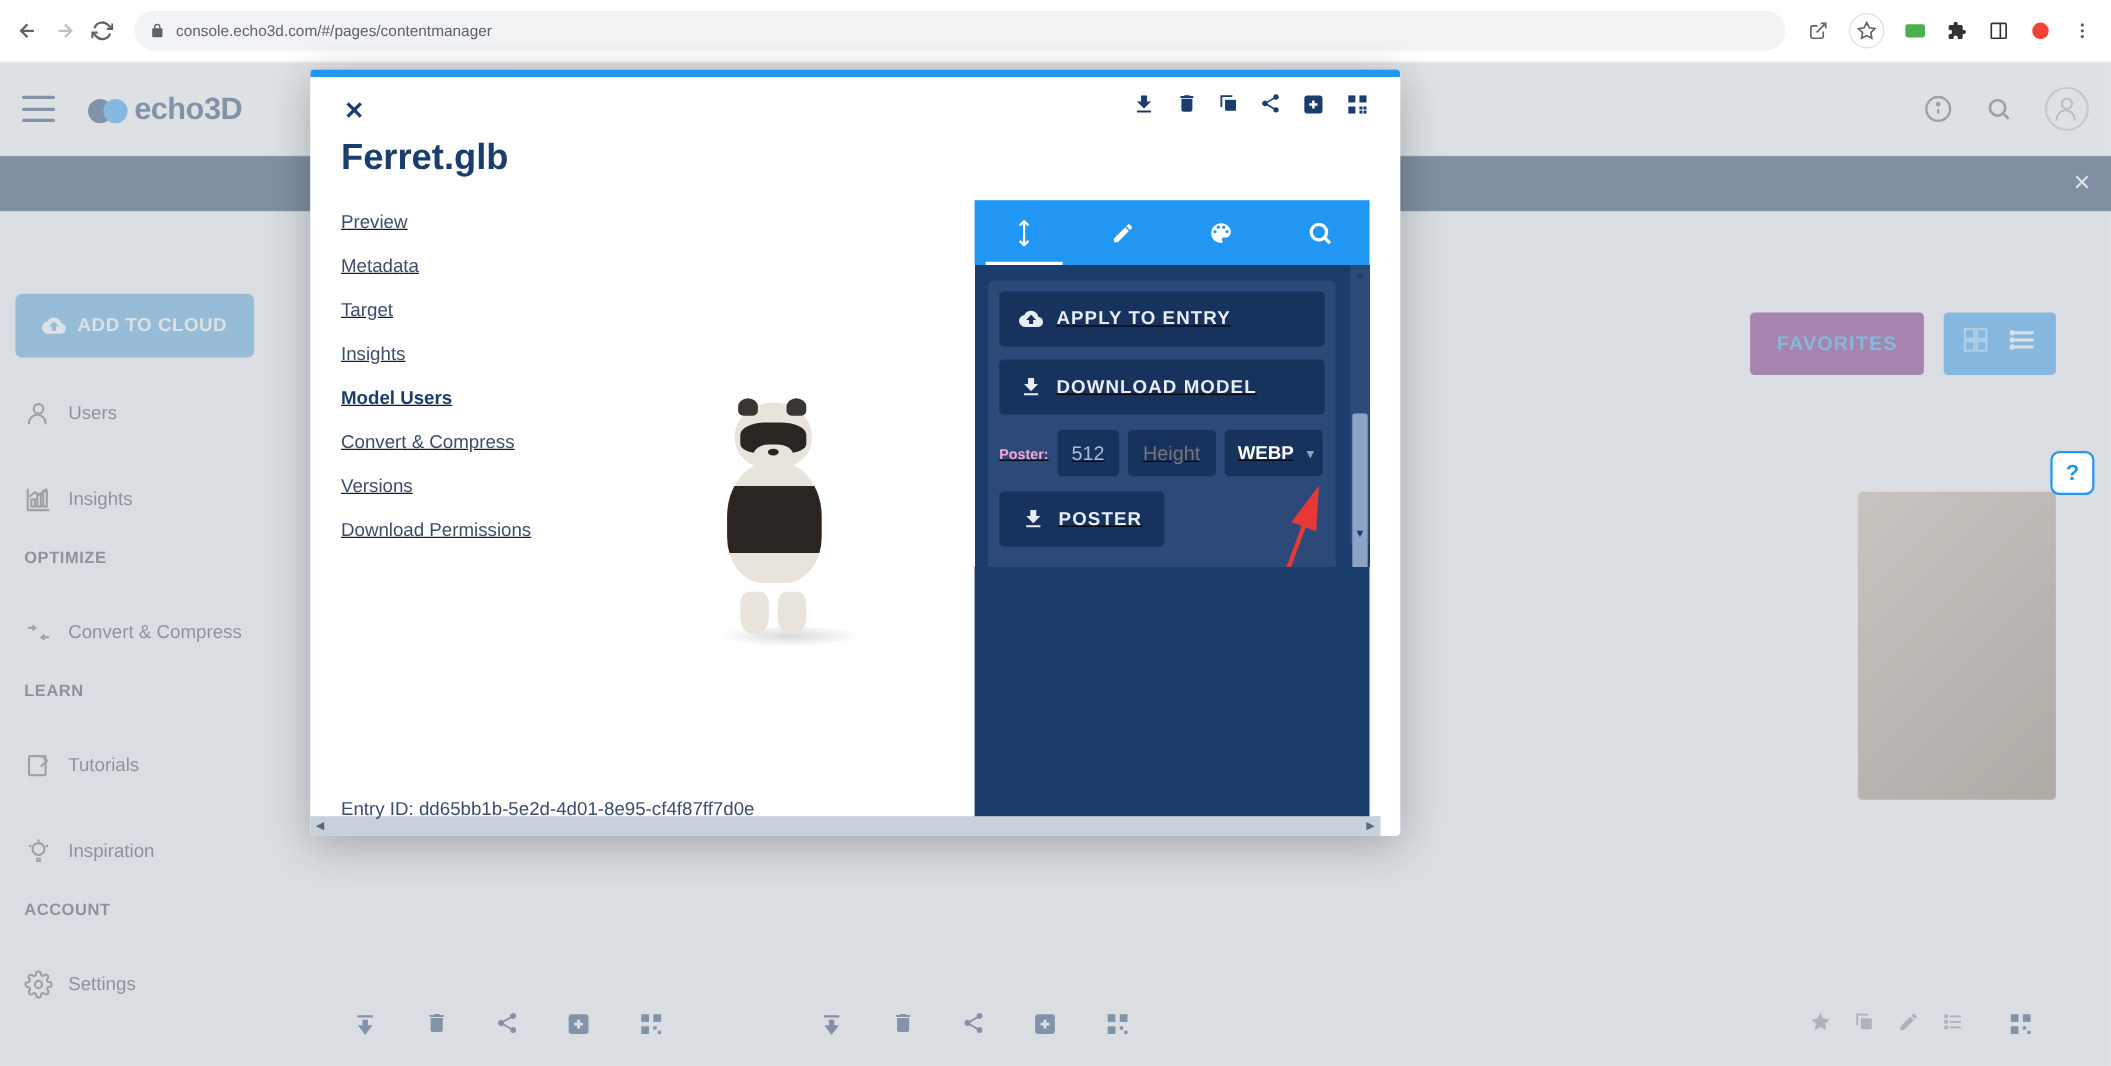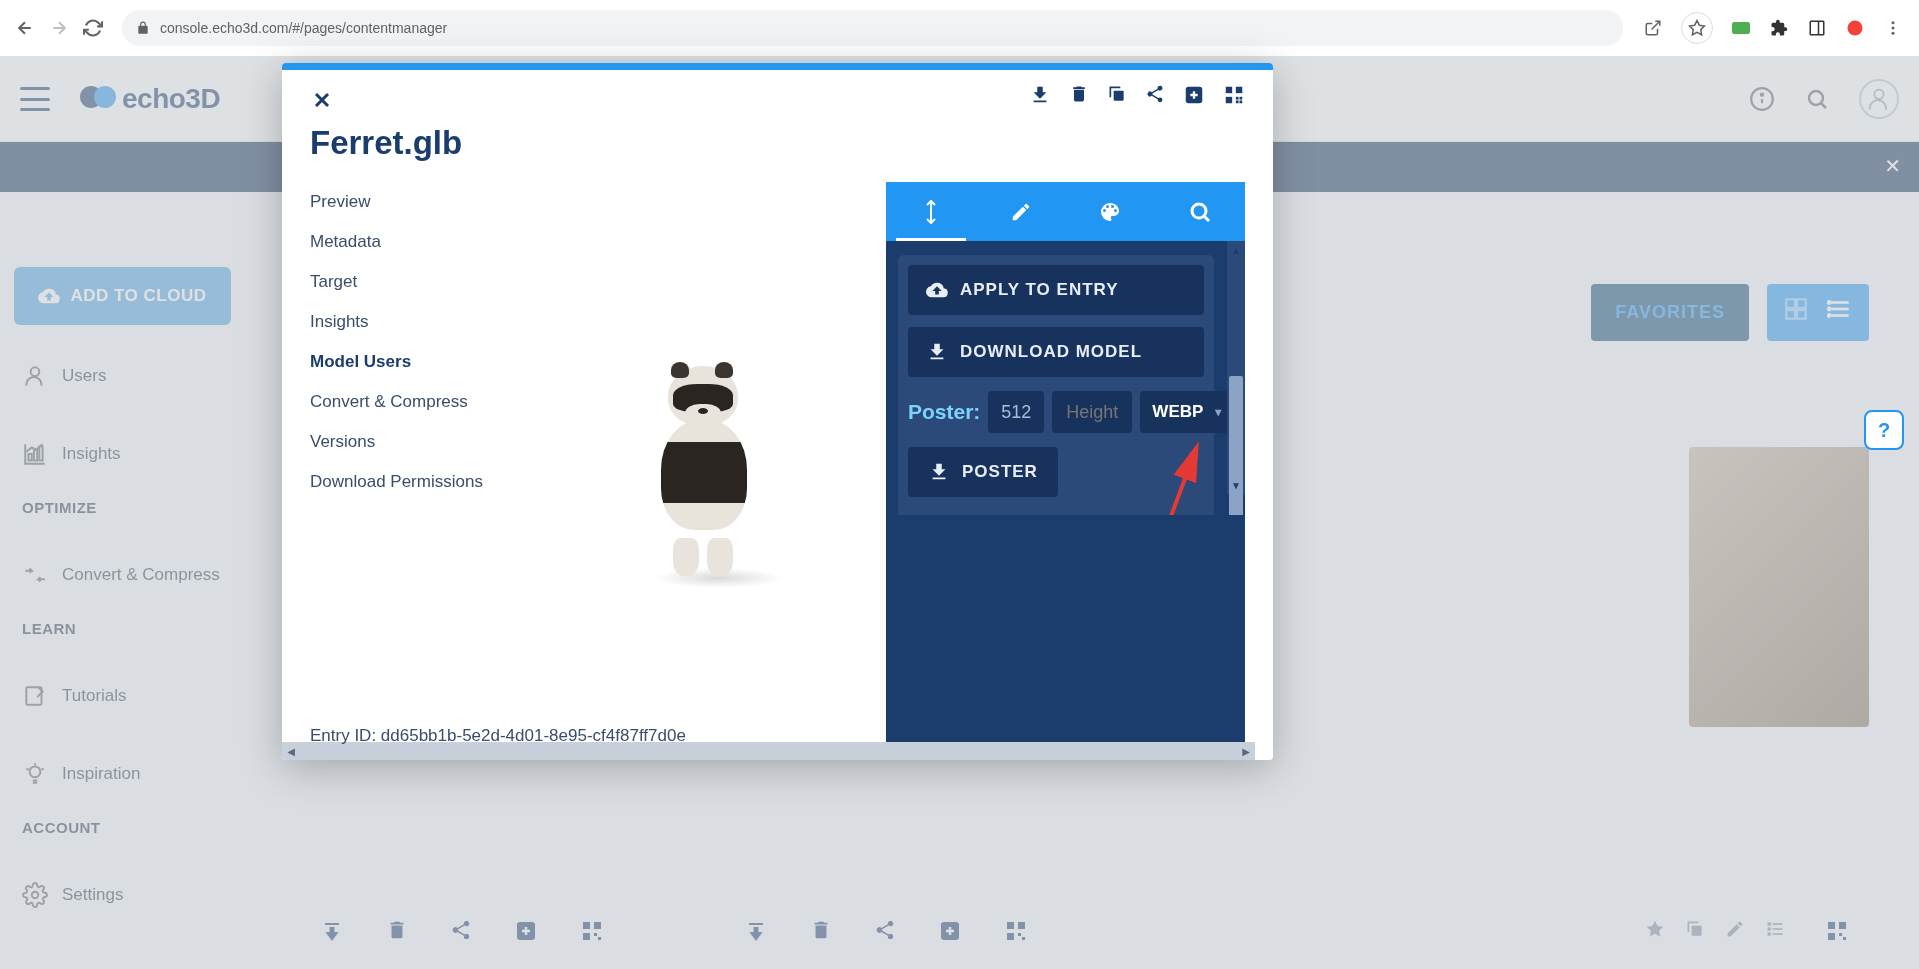--- a/index.html
+++ b/index.html
@@ -15,21 +15,21 @@
     .ext-icon { width: 20px; height: 20px; display: flex; align-items: center; justify-content: center; }
     
     
     .app-bg { position: absolute; top: 57px; left: 0; right: 0; bottom: 0; background: #f5f7fa; filter: blur(0); }
     .overlay-dim { position: absolute; top: 57px; left: 0; right: 0; bottom: 0; background: rgba(200, 205, 210, 0.6); }
     
     
     .app-header { height: 85px; background: #fff; display: flex; align-items: center; padding: 0 20px; border-bottom: 1px solid #e5e5e5; }
     .hamburger { width: 30px; height: 24px; display: flex; flex-direction: column; justify-content: space-between; margin-right: 30px; cursor: pointer; }
     .hamburger span { height: 3px; background: #1a3d6d; border-radius: 2px; }
-    .logo { display: flex; align-items: flex-start; gap: 6px; }
+    .logo { display: flex; align-items: flex-end; gap: 6px; }
     .logo-bubble { width: 36px; height: 28px; position: relative; }
     .logo-bubble::before { content: ''; position: absolute; width: 22px; height: 22px; border-radius: 50%; background: #1a3d6d; left: 0; top: 3px; }
     .logo-bubble::after { content: ''; position: absolute; width: 22px; height: 22px; border-radius: 50%; background: #2196f3; left: 14px; top: 3px; }
     .logo-text { font-size: 28px; font-weight: 700; color: #1a3d6d; letter-spacing: -0.5px; }
     .header-right { margin-left: auto; display: flex; align-items: center; gap: 30px; }
     .header-icon { color: #5f6368; cursor: pointer; }
     .avatar { width: 40px; height: 40px; border-radius: 50%; border: 2px solid #c0c5cc; display: flex; align-items: center; justify-content: center; color: #90a0b0; }
     
     
     .dark-banner { height: 50px; background: #18325e; position: relative; }
@@ -37,21 +37,21 @@
     
     
     .sidebar { position: absolute; left: 0; top: 192px; width: 245px; bottom: 0; padding: 18px 14px; }
     .add-cloud-btn { background: #4da3e0; color: #fff; width: 100%; height: 58px; border: none; border-radius: 6px; font-size: 17px; font-weight: 700; letter-spacing: 0.5px; display: flex; align-items: center; justify-content: center; gap: 10px; cursor: pointer; }
     .sidebar-item { display: flex; align-items: center; gap: 14px; padding: 14px 8px; color: #2c3e50; font-size: 17px; cursor: pointer; margin-top: 24px; }
     .sidebar-section { font-size: 15px; font-weight: 700; color: #2c3e50; padding: 18px 8px 8px; letter-spacing: 0.5px; }
     .sidebar-icon { width: 26px; height: 26px; display: flex; align-items: center; justify-content: center; color: #5f6368; }
     
     
     .right-col { position: absolute; right: 50px; top: 227px; display: flex; gap: 18px; }
-    .fav-btn { background: #0c4a6e; color: #2196f3; border: none; padding: 18px 24px; font-size: 18px; font-weight: 600; border-radius: 4px; letter-spacing: 1px; cursor: pointer; }
+    .fav-btn { background: #701a75; color: #2196f3; border: none; padding: 18px 24px; font-size: 18px; font-weight: 600; border-radius: 4px; letter-spacing: 1px; cursor: pointer; }
     .view-toggle { background: #2196f3; border-radius: 4px; display: flex; padding: 10px 14px; gap: 14px; }
     .view-toggle .v-icon { width: 30px; height: 30px; display: flex; align-items: center; justify-content: center; color: #8accff; cursor: pointer; }
     .view-toggle .v-icon.active { color: #fff; }
     
     
     .cards-bg { position: absolute; right: 50px; top: 390px; width: 180px; height: 280px; background: linear-gradient(135deg, #c8b5a0, #8a7560); border-radius: 4px; }
     
     
     .help-bubble { position: absolute; right: 15px; top: 410px; width: 40px; height: 40px; border: 2px solid #2196f3; border-radius: 8px; display: flex; align-items: center; justify-content: center; color: #2196f3; font-size: 20px; font-weight: 700; cursor: pointer; background: #fff; }
     
@@ -62,21 +62,21 @@
     .tool-icon.light { color: #8090a0; }
     
     
     .modal { position: absolute; top: 63px; left: 282px; width: 991px; height: 697px; background: #fff; border-radius: 4px; box-shadow: 0 8px 40px rgba(0,0,0,0.25); display: flex; flex-direction: column; overflow: hidden; }
     .modal-topbar { height: 7px; background: #2196f3; }
     .modal-header { padding: 14px 28px 0; display: flex; align-items: flex-start; }
     .modal-close { font-size: 28px; color: #1a3d6d; cursor: pointer; margin-top: 4px; }
     .modal-actions { margin-left: auto; display: flex; gap: 18px; }
     .modal-action { color: #1a3d6d; cursor: pointer; }
     .modal-title { font-size: 33px; font-weight: 600; color: #1a3d6d; padding: 12px 28px 20px; }
-    .modal-body { flex: 1; display: flex; padding: 0 28px; gap: 4px; position: relative; }
+    .modal-body { flex: 1; display: flex; padding: 0 28px; gap: 4px; position: relative; text-decoration: underline; }
     
     .modal-tabs { width: 200px; display: flex; flex-direction: column; gap: 0; }
     .modal-tab { padding: 10px 0; font-size: 17px; color: #3a4d6d; cursor: pointer; }
     .modal-tab.active { font-weight: 700; color: #1a3d6d; }
     
     .modal-preview { flex: 1; display: flex; align-items: center; justify-content: center; padding-left: 20px; }
     .ferret { width: 130px; height: 210px; position: relative; }
     .ferret-head { position: absolute; top: 0; left: 25px; width: 70px; height: 60px; background: #e8e4dc; border-radius: 50% 50% 45% 45%; }
     .ferret-mask { position: absolute; top: 18px; left: 30px; width: 60px; height: 28px; background: #2a2520; border-radius: 40% 40% 30% 30%; }
     .ferret-snout { position: absolute; top: 38px; left: 42px; width: 36px; height: 24px; background: #e8e4dc; border-radius: 40%; }
@@ -97,21 +97,21 @@
     .right-scrollbar { position: absolute; right: 0; top: 0; width: 18px; bottom: 20px; background: #2b4a7a; }
     .right-scrollbar .thumb { position: absolute; top: 135px; left: 2px; right: 2px; height: 150px; background: #8ba3c5; border-radius: 2px; }
     .right-scrollbar .arrow { position: absolute; left: 0; right: 0; height: 18px; display: flex; align-items: center; justify-content: center; color: #1a3d6d; font-size: 10px; }
     .right-hscroll { position: absolute; bottom: 0; left: 0; right: 18px; height: 18px; background: #c8d0dc; }
     .right-hscroll .harrow { position: absolute; top: 0; bottom: 0; width: 18px; display: flex; align-items: center; justify-content: center; color: #5a6a80; font-size: 10px; }
     
     .panel-inner { background: #2b4a7a; border-radius: 6px; padding: 10px 10px 20px; width: 316px; }
     .panel-btn { background: #18325e; color: #e8eef7; border: none; width: 100%; padding: 14px 18px; font-size: 17px; font-weight: 700; letter-spacing: 1px; display: flex; align-items: center; gap: 12px; border-radius: 4px; cursor: pointer; margin-bottom: 12px; }
     .panel-btn.small { width: auto; padding: 14px 20px; }
     .poster-row { display: flex; align-items: center; gap: 8px; margin: 14px 0 14px; }
-    .poster-label { color: #7dd3fc; font-size: 21px; font-weight: 600; }
+    .poster-label { color: #f9a8d4; font-size: 13px; font-weight: 600; }
     .poster-input { width: 56px; height: 42px; background: #18325e; border: none; color: #a8bdd8; text-align: center; font-size: 18px; border-radius: 4px; }
     .poster-input.height { width: 80px; color: #f9a8d4; }
     .poster-select { height: 42px; background: #18325e; border: none; color: #fff; font-size: 17px; font-weight: 700; padding: 0 26px 0 12px; border-radius: 4px; cursor: pointer; position: relative; display: flex; align-items: center; }
     .poster-select::after { content: '▾'; position: absolute; right: 8px; color: #8ba3c5; font-size: 12px; }
     
     .red-arrow { position: absolute; top: 200px; left: 262px; width: 60px; height: 120px; pointer-events: none; }
     .entry-id { position: absolute; bottom: 14px; left: 28px; font-size: 17px; color: #3a4d6d; }
     
     svg { display: block; }
   </style>

